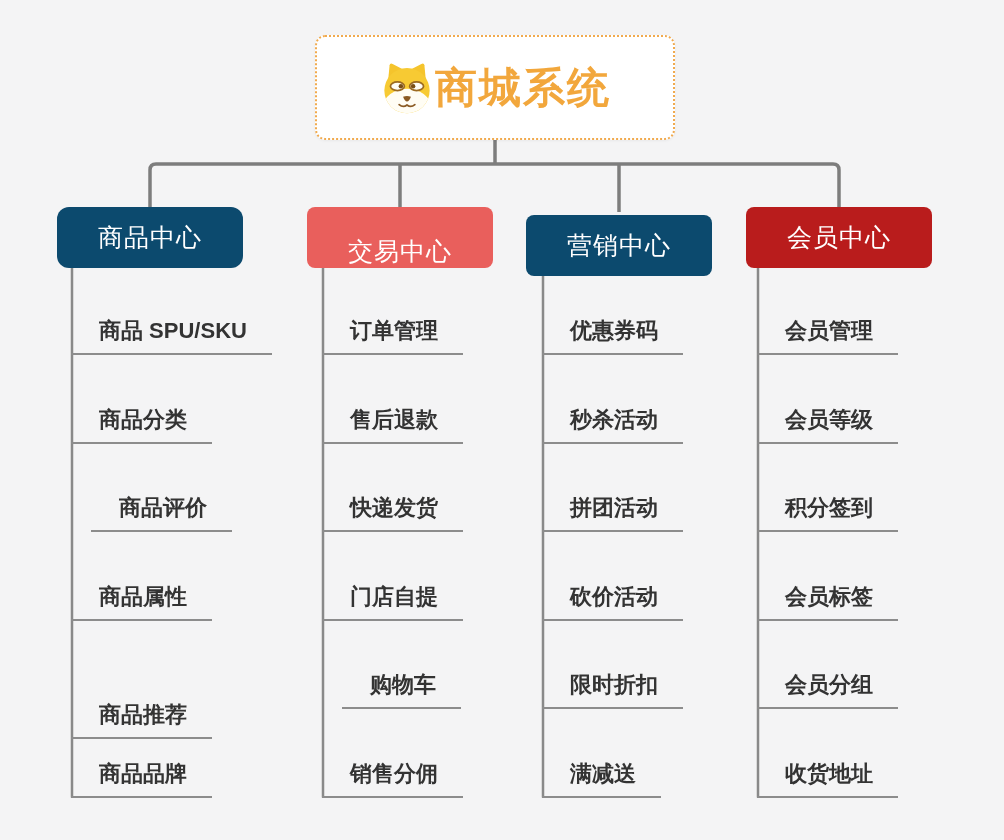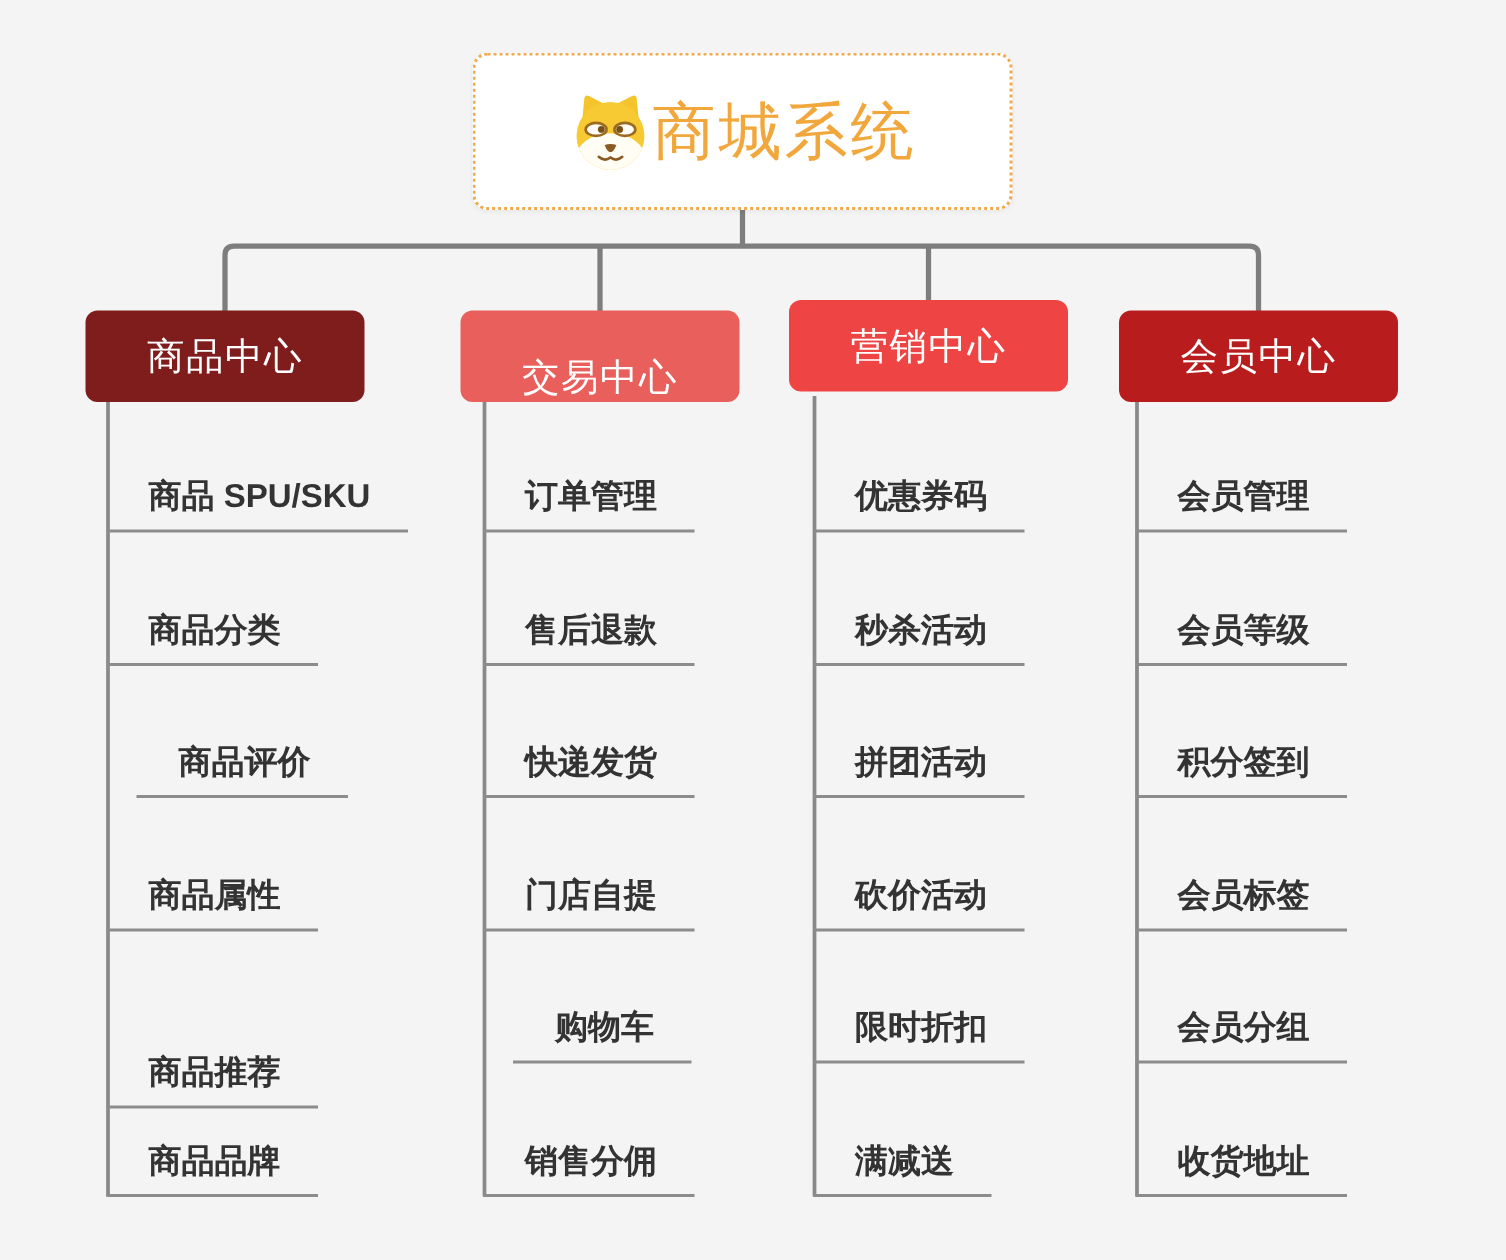--- a/index.html
+++ b/index.html
@@ -17,20 +17,21 @@
     position:absolute;left:0;top:0;width:1004px;height:840px;
   }
   .root-node{
     position:absolute;left:315px;top:35px;width:360px;height:105px;
     background:#ffffff;
     border:2px dotted var(--root-border,#f1aa4e);
     border-radius:10px;
     box-sizing:border-box;
     display:flex;align-items:center;justify-content:center;
     box-shadow:0 1px 3px rgba(0,0,0,0.05);
+    font-weight:bold;
   }
   .root-label{
     color:var(--root-text,#f2a73c);
     font-size:42px;
     letter-spacing:2px;
     white-space:nowrap;
   }
   .dog-icon{display:flex;align-items:center;}
   .branch-box{
     position:absolute;width:186px;height:61px;
@@ -79,39 +80,39 @@
         <circle cx="25" cy="29" r="2.6" fill="#7a4f16"></circle>
         <circle cx="39" cy="29" r="2.6" fill="#7a4f16"></circle>
         <path d="M27.5,41 Q32,39.5 36.5,41 Q34.5,46.5 32,46.5 Q29.5,46.5 27.5,41 Z" fill="#8a5a23"></path>
         <path d="M23,50 Q27.5,54 32,50.5 Q36.5,54 41,50" fill="none" stroke="#8a5a23" stroke-width="2" stroke-linecap="round"></path>
       </svg>
     </span>
     <span class="root-label">商城系统</span>
   </div>
 
   <div id="branch-layer">
-      <div class="branch-box" style="left: 57px; top: 207px; background: #7f1d1d;">
+      <div class="branch-box" style="left: 57px; top: 207px; background: #0c4a6e; border-radius: 12px;">
         <span>商品中心</span>
       </div>
       <div class="leaf" style="left: 71px; top: 316px;"><span>商品 SPU/SKU</span></div>
       <div class="leaf" style="left: 71px; top: 404.5px;"><span>商品分类</span></div>
       <div class="leaf" style="left: 71px; top: 493px; margin-left: 20px;"><span>商品评价</span></div>
       <div class="leaf" style="left: 71px; top: 581.5px;"><span>商品属性</span></div>
       <div class="leaf" style="left: 71px; top: 670px; margin-top: 30px;"><span>商品推荐</span></div>
       <div class="leaf" style="left: 71px; top: 758.5px;"><span>商品品牌</span></div>
       <div class="branch-box" style="left: 307px; top: 207px; background: rgb(233, 95, 92); align-items: flex-end;">
         <span>交易中心</span>
       </div>
       <div class="leaf" style="left: 322px; top: 316px;"><span>订单管理</span></div>
       <div class="leaf" style="left: 322px; top: 404.5px;"><span>售后退款</span></div>
       <div class="leaf" style="left: 322px; top: 493px;"><span>快递发货</span></div>
       <div class="leaf" style="left: 322px; top: 581.5px;"><span>门店自提</span></div>
       <div class="leaf" style="left: 322px; top: 670px; margin-left: 20px;"><span>购物车</span></div>
       <div class="leaf" style="left: 322px; top: 758.5px;"><span>销售分佣</span></div>
-      <div class="branch-box" style="left: 526px; top: 200px; background: #ef4444;">
+      <div class="branch-box" style="left: 526px; top: 215px; background: #0c4a6e;">
         <span>营销中心</span>
       </div>
       <div class="leaf" style="left: 542px; top: 316px;"><span>优惠券码</span></div>
       <div class="leaf" style="left: 542px; top: 404.5px;"><span>秒杀活动</span></div>
       <div class="leaf" style="left: 542px; top: 493px;"><span>拼团活动</span></div>
       <div class="leaf" style="left: 542px; top: 581.5px;"><span>砍价活动</span></div>
       <div class="leaf" style="left: 542px; top: 670px;"><span>限时折扣</span></div>
       <div class="leaf" style="left: 542px; top: 758.5px;"><span>满减送</span></div>
       <div class="branch-box" style="left: 746px; top: 207px; background: #b91c1c;">
         <span>会员中心</span>

